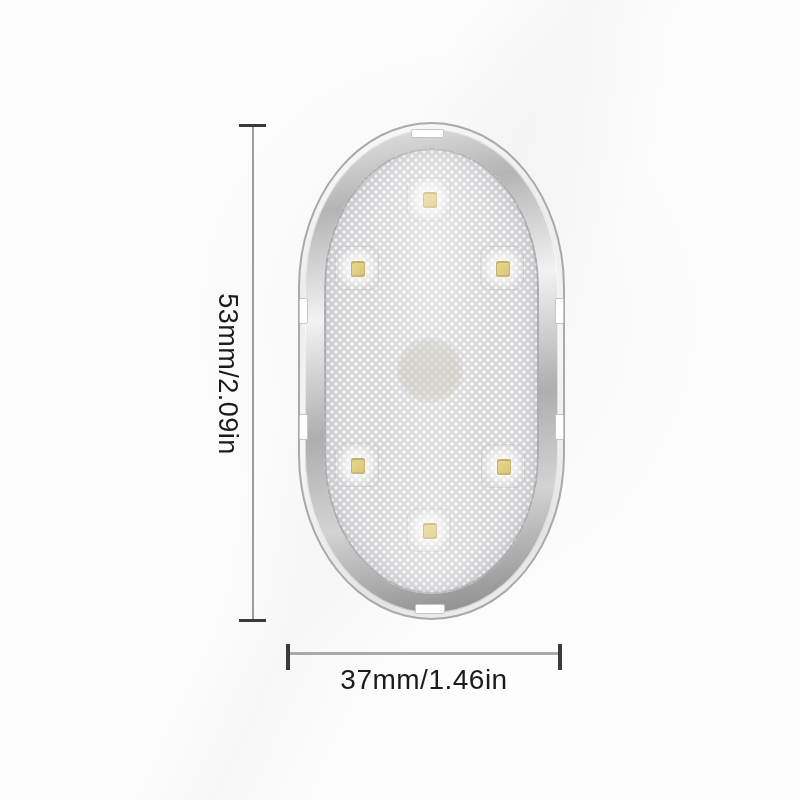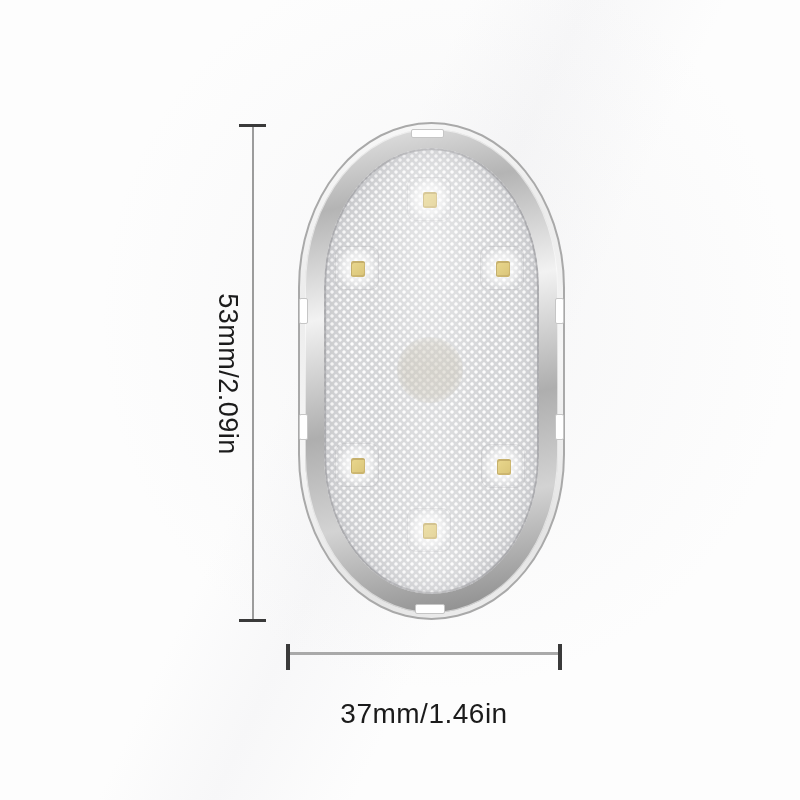--- a/index.html
+++ b/index.html
@@ -101,21 +101,21 @@
   .tick-v-bottom{left:239px;top:619px;width:27px;height:3px;}
   .dim-label-v{
     position:absolute;left:78px;top:357px;width:300px;height:34px;line-height:34px;
     text-align:center;font-size:27px;letter-spacing:0.5px;color:var(--color-text,#1b1b1b);
     transform:rotate(90deg);
   }
   .dim-line-h{position:absolute;left:288px;top:652px;width:273px;height:3px;background:#a9a9a9;}
   .tick-h-left{left:286px;top:644px;width:4px;height:26px;}
   .tick-h-right{left:558px;top:644px;width:4px;height:26px;}
   .dim-label-h{
-    position:absolute;left:274px;top:696px;width:300px;height:36px;line-height:36px;
+    position:absolute;left:274px;top:662px;width:300px;height:36px;line-height:36px;
     text-align:center;font-size:28px;letter-spacing:0.5px;color:var(--color-text,#1b1b1b);
   }
 </style>
 </head>
 <body>
 
 <div class="canvas">
   <div class="bg-sheen"></div>
 
   <div class="lamp">

